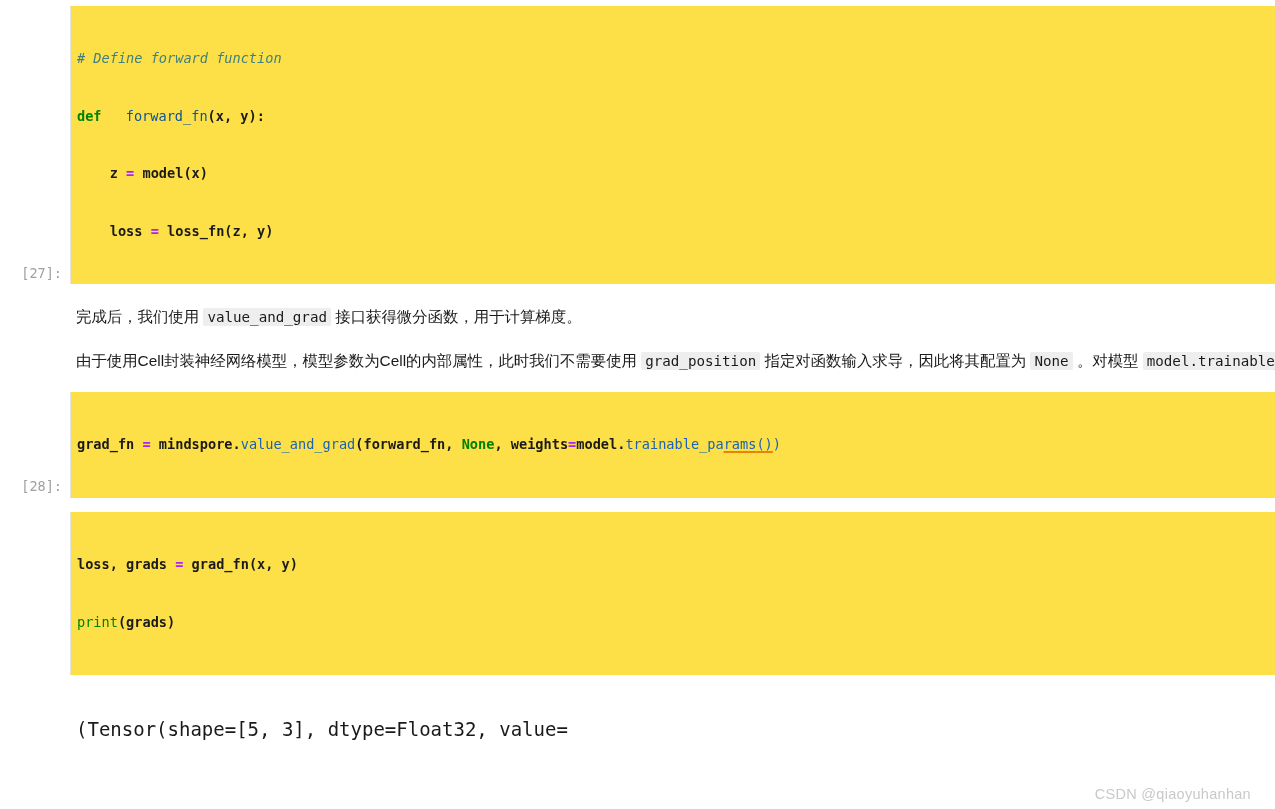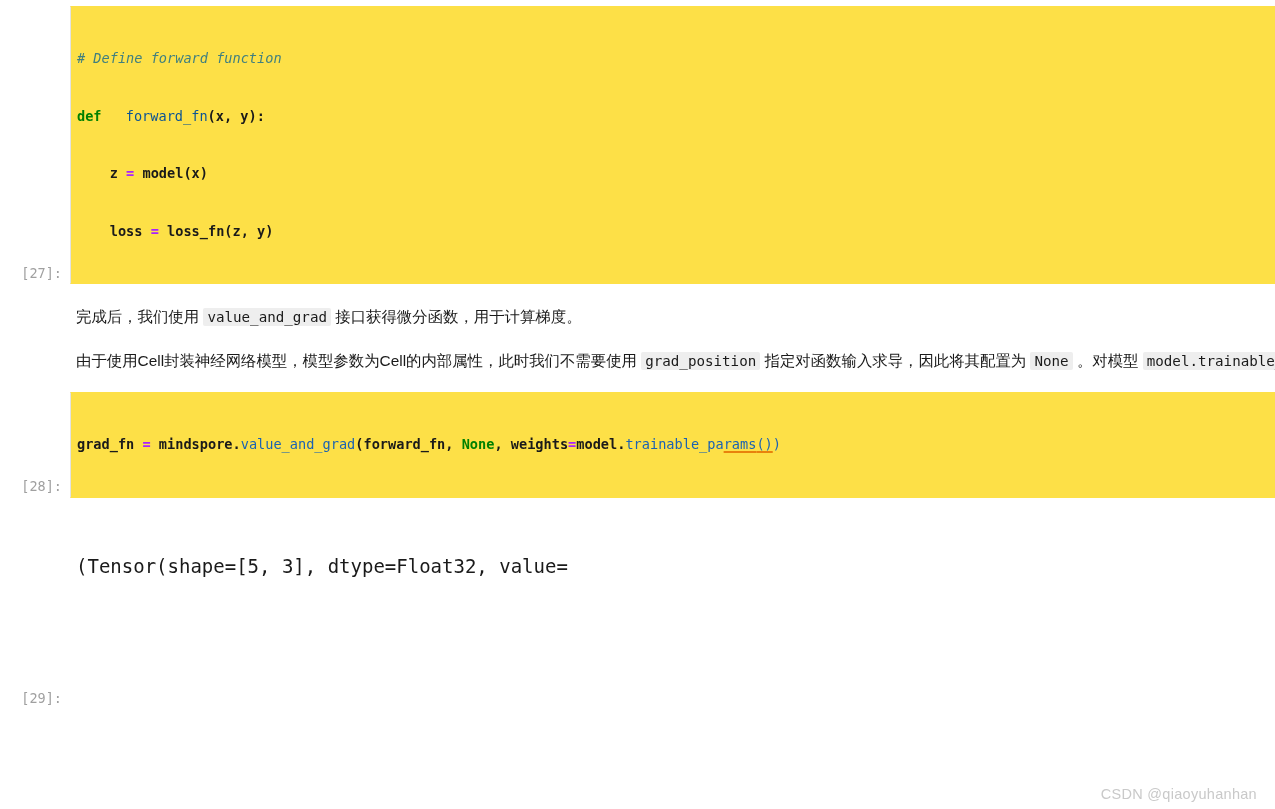--- a/index.html
+++ b/index.html
@@ -119,21 +119,21 @@
     padding: 1px 4px;
     border-radius: 2px;
     color: #1a1a1a;
   }
   .sp-10 { height: 10px; }
   .sp-14 { height: 14px; }
 
   
   .watermark {
     position: absolute;
-    right: 18px;
+    right: 24px;
     bottom: 7px;
     color: #c9c9c9;
     font-family: "Liberation Sans", sans-serif;
     font-size: 14.5px;
     letter-spacing: 0.3px;
     user-select: none;
   }
 </style>
 </head>
 <body>
@@ -173,20 +173,24 @@
         <div class="code-line"><span class="pn">grad_fn </span><span class="op">=</span><span class="pn"> mindspore.</span><span class="at">value_and_grad</span><span class="pn">(forward_fn, </span><span class="k">None</span><span class="pn">, weights</span><span class="op">=</span><span class="pn">model.</span><span class="at">trainable_pa</span><span class="at squig">rams</span><span class="at squig">()</span><span class="at">)</span></div>
       </div>
     </div>
   </div>
 
   <div class="sp-14"></div>
 
   <div class="cell">
     <div class="prompt">[29]:</div>
     <div class="cell-body">
+      <div class="code-input">
+        <div class="code-line"><span class="pn">loss, grads </span><span class="op">=</span><span class="pn"> grad_fn(x, y)</span></div>
+        <div class="code-line"><span class="bi">print</span><span class="pn">(grads)</span></div>
+      </div>
       <div class="output">
         <div class="out-line">(Tensor(shape=[5, 3], dtype=Float32, value=</div>
         
         
         
         
         
       </div>
     </div>
   </div>

